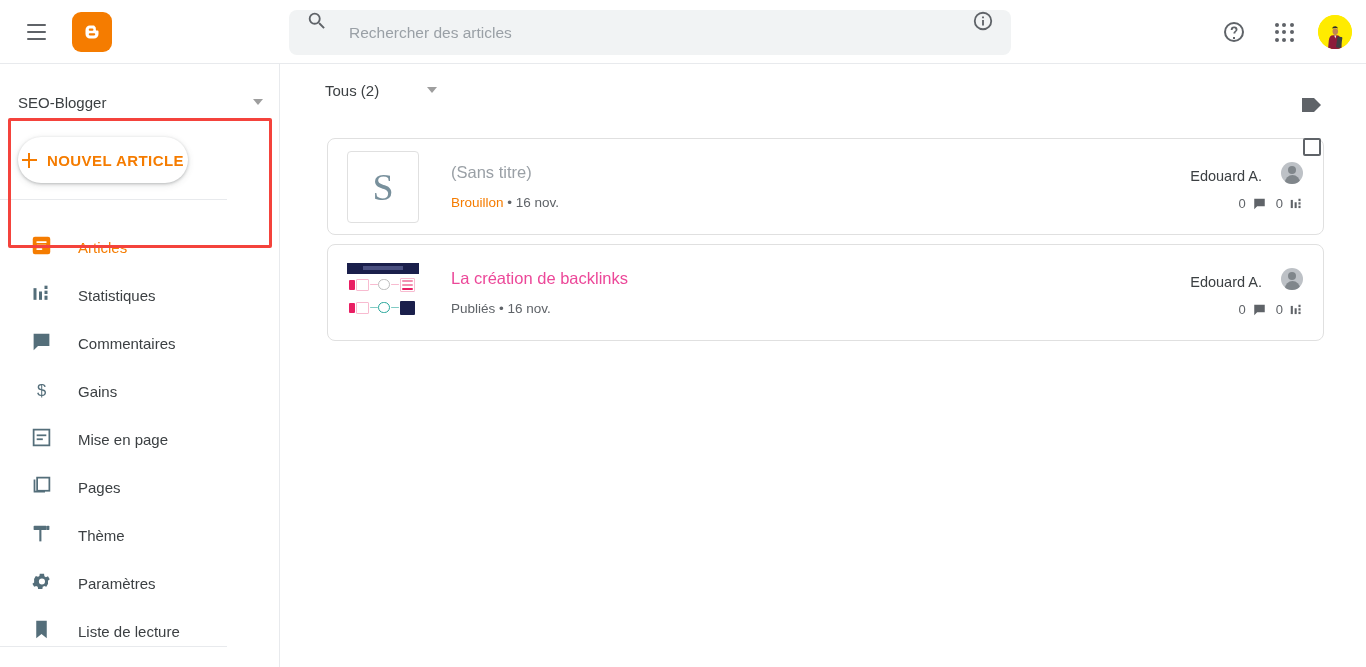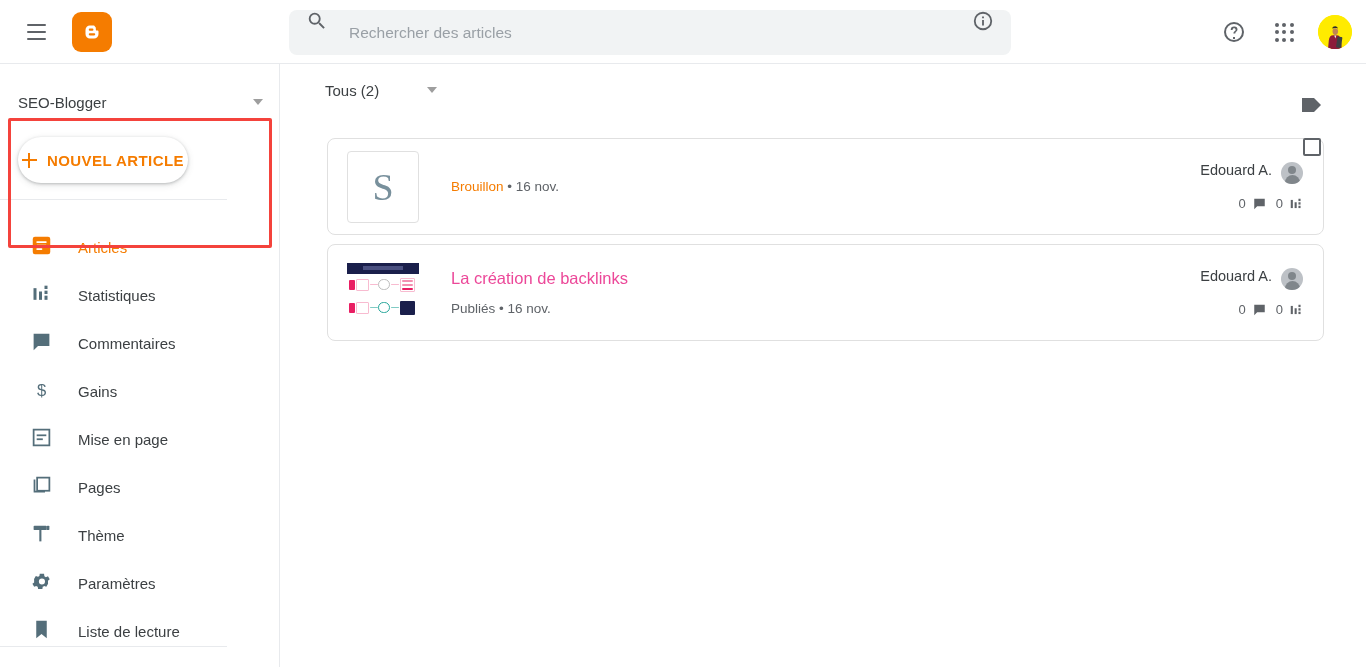--- a/index.html
+++ b/index.html
@@ -204,21 +204,21 @@
   .post-title { font-size: 16.5px; color: #ec4899; margin-bottom: 13px; }
   .post-title.untitled { color: #9aa0a6; }
   .post-meta { font-size: 13.5px; color: #5f6368; }
   .post-meta .status-draft { color: #f57c00; }
 
   .post-right {
     display: flex; flex-direction: column;
     align-items: flex-end; gap: 12px;
     flex: none;
   }
-  .author-row { display: flex; align-items: flex-start; gap: 9px; }
+  .author-row { display: flex; align-items: flex-end; gap: 19px; }
   .author-name { font-size: 14.5px; color: #3c4043; }
   .author-avatar {
     width: 22px; height: 22px; border-radius: 50%;
     background: #bdc1c6; position: relative; overflow: hidden;
   }
   .author-avatar::before {
     content:''; position:absolute; left:7px; top:3.5px;
     width: 8px; height: 8px; border-radius:50%; background:#80868b;
   }
   .author-avatar::after {
@@ -451,20 +451,21 @@
     </div>
   </div>
 
   <div class="post-list">
 
     <div class="post-card">
       <div class="thumb letter">
         <span>S</span>
       </div>
       <div class="post-text">
+        <div class="post-title untitled">(Sans titre)</div>
         <div class="post-meta">
           <span class="status-draft">Brouillon</span>
           <span>•</span>
           <span>16 nov.</span>
         </div>
       </div>
       <div class="post-right">
         <div class="author-row">
           <span class="author-name">Edouard A.</span>
           <span class="author-avatar"></span>

